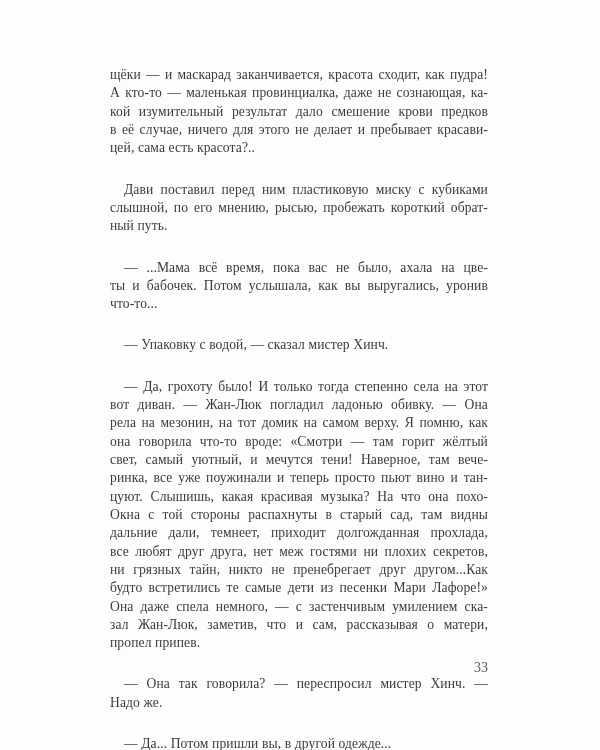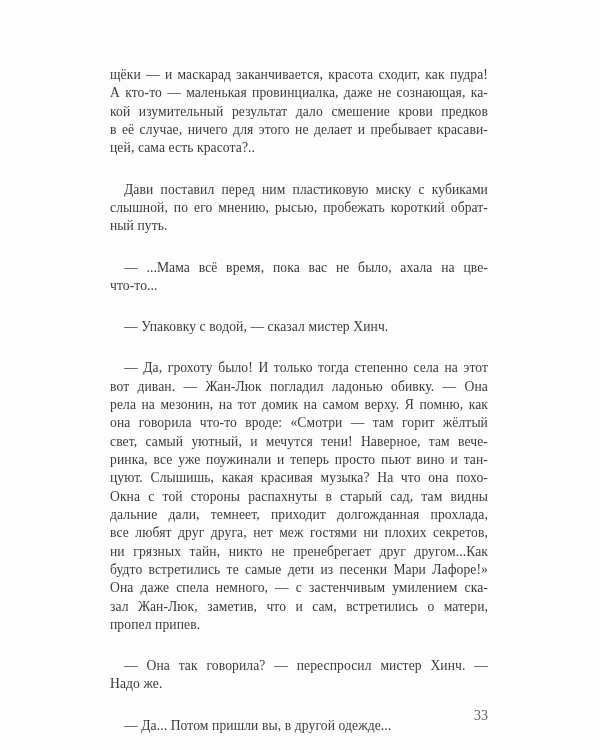--- a/index.html
+++ b/index.html
@@ -39,21 +39,21 @@
   .line.last {
     text-align-last: left;
     -moz-text-align-last: left;
   }
   .line.indent {
     text-indent: 14px;
     margin-top: 23px;
   }
   .folio {
     position: absolute;
-    top: 708px;
+    top: 660px;
     left: 110px;
     width: 378px;
     text-align: right;
     font-size: 14px;
     line-height: 16px;
     color: #5d5d5d;
   }
 </style>
 </head>
 <body>
@@ -62,35 +62,36 @@
   <div class="text-block">
     <div class="line">щёки — и маскарад заканчивается, красота сходит, как пудра!</div>
     <div class="line">А кто-то — маленькая провинциалка, даже не сознающая, ка-</div>
     <div class="line">кой изумительный результат дало смешение крови предков</div>
     <div class="line">в её случае, ничего для этого не делает и пребывает красави-</div>
     <div class="line last">цей, сама есть красота?..</div>
     <div class="line indent">Дави поставил перед ним пластиковую миску с кубиками</div>
     <div class="line">слышной, по его мнению, рысью, пробежать короткий обрат-</div>
     <div class="line last">ный путь.</div>
     <div class="line indent">— ...Мама всё время, пока вас не было, ахала на цве-</div>
+    <div class="line">ты и бабочек. Потом услышала, как вы выругались, уронив</div>
     <div class="line last">что-то...</div>
     <div class="line indent last">— Упаковку с водой, — сказал мистер Хинч.</div>
     <div class="line indent">— Да, грохоту было! И только тогда степенно села на этот</div>
     <div class="line">вот диван. — Жан-Люк погладил ладонью обивку. — Она</div>
     <div class="line">рела на мезонин, на тот домик на самом верху. Я помню, как</div>
     <div class="line">она говорила что-то вроде: «Смотри — там горит жёлтый</div>
     <div class="line">свет, самый уютный, и мечутся тени! Наверное, там вече-</div>
     <div class="line">ринка, все уже поужинали и теперь просто пьют вино и тан-</div>
     <div class="line">цуют. Слышишь, какая красивая музыка? На что она похо-</div>
     <div class="line">Окна с той стороны распахнуты в старый сад, там видны</div>
     <div class="line">дальние дали, темнеет, приходит долгожданная прохлада,</div>
     <div class="line">все любят друг друга, нет меж гостями ни плохих секретов,</div>
     <div class="line">ни грязных тайн, никто не пренебрегает друг другом...Как</div>
     <div class="line">будто встретились те самые дети из песенки Мари Лафоре!»</div>
     <div class="line">Она даже спела немного, — с застенчивым умилением ска-</div>
-    <div class="line">зал Жан-Люк, заметив, что и сам, встретились о матери,</div>
+    <div class="line">зал Жан-Люк, заметив, что и сам, рассказывая о матери,</div>
     <div class="line last">пропел припев.</div>
     <div class="line indent">— Она так говорила? — переспросил мистер Хинч. —</div>
     <div class="line last">Надо же.</div>
     <div class="line indent last">— Да... Потом пришли вы, в другой одежде...</div>
   </div>
   <div class="folio">33</div>
 </div>
 
 </body></html>

